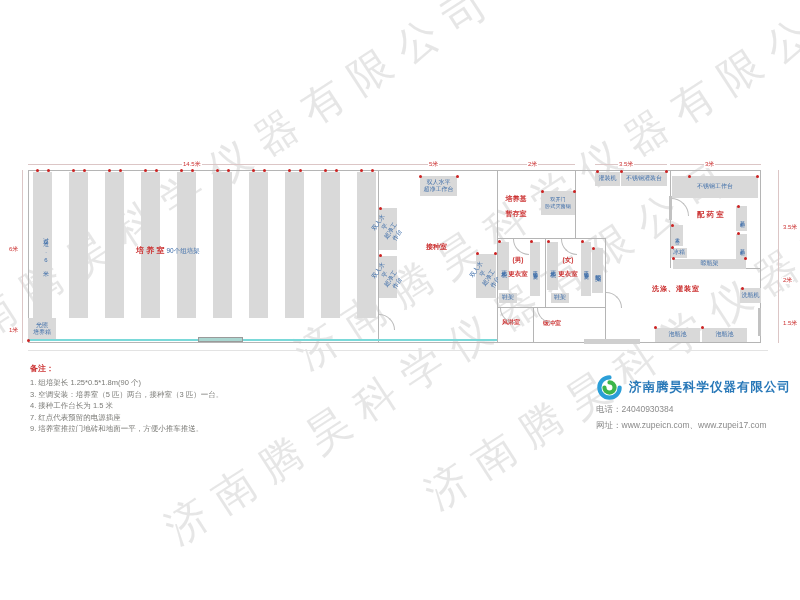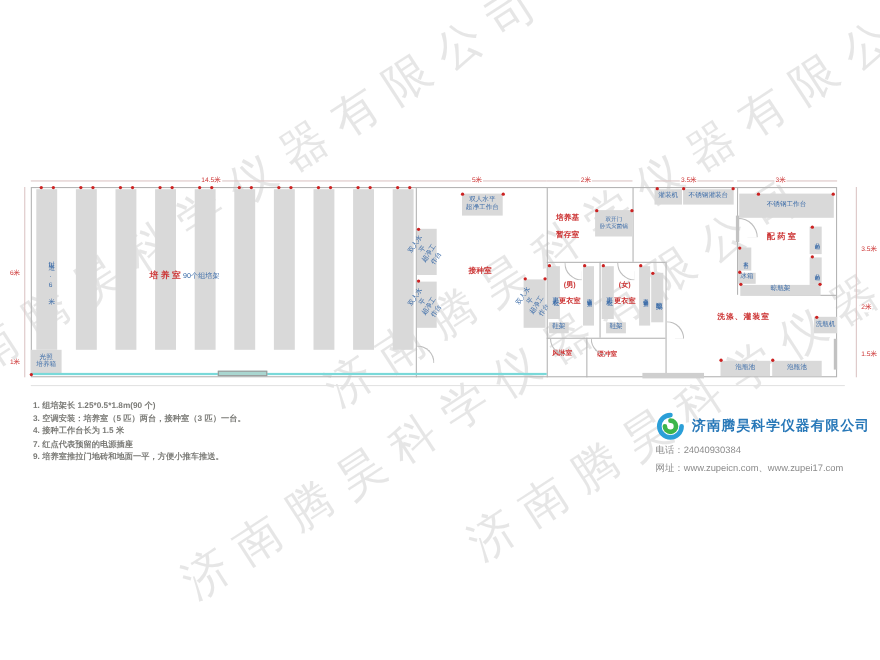--- a/index.html
+++ b/index.html
@@ -32,21 +32,21 @@
   .fixture.vtx { writing-mode:vertical-rl; text-orientation:upright; letter-spacing:1px; }
   .fixture .rot { display:block; transform:rotate(-56deg); white-space:pre-line; font-size:6px; transform-origin:center; }
   .rack { position:absolute; background:#d9d9d9; }
 
   .room-name { position:absolute; color:#cc3333; font-weight:bold; font-size:7px; white-space:pre-line; text-align:center; line-height:2.1; }
   .vtext { position:absolute; writing-mode:vertical-rl; text-orientation:upright; color:#3a6ba8; font-size:6px; letter-spacing:3px; }
 
   
   #notes { position:absolute; left:30px; top:363px; width:330px; }
   #notes-title { color:#cc3333; font-weight:bold; font-size:8px; margin-bottom:3px; }
-  .note-item { color:#7a7a76; font-size:7.5px; line-height:11.5px; white-space:nowrap;font-weight:bold; }
+  .note-item { color:#7a7a76; font-size:7.5px; line-height:11.5px; white-space:nowrap; }
 
   
   #company { position:absolute; left:596px; top:374px; width:200px; }
   #company-head { display:flex; align-items:center; }
   #company-logo { width:27px; height:27px; }
   #company-name { color:#2878b8; font-weight:bold; font-size:12.5px; margin-left:6px; letter-spacing:1px; }
   .company-line { color:#8a8a8a; font-size:8.5px; line-height:15px; margin-top:1px; }
 </style>
 </head>
 <body>
@@ -212,20 +212,21 @@
   <div class="arc" style="left:561px; top:239px; width:16px; height:16px;"></div>
   <div class="arc" style="left:500px; top:308px; width:15px; height:15px;"></div>
   <div class="arc" style="left:537px; top:308px; width:15px; height:15px;"></div>
   <div class="arc2" style="left:671px; top:198px; width:18px; height:18px;"></div>
   <div class="arc2" style="left:606px; top:292px; width:16px; height:16px;"></div>
   <div class="arc2" style="left:379px; top:314px; width:16px; height:16px;"></div>
   <div class="leaf" style="left:669px; top:196px; width:3px; height:24px;"></div>
   <div class="leaf" style="left:758px; top:308px; width:3px; height:28px;"></div>
 
   <div id="notes">
+    <div id="notes-title">备注：</div>
     <div id="notes-list">
         <div class="note-item">1.  组培架长 1.25*0.5*1.8m(90 个)</div>
         <div class="note-item">3.  空调安装：培养室（5 匹）两台，接种室（3 匹）一台。</div>
         <div class="note-item">4.  接种工作台长为 1.5 米</div>
         <div class="note-item">7.  红点代表预留的电源插座</div>
         <div class="note-item">9.  培养室推拉门地砖和地面一平，方便小推车推送。</div>
       </div>
   </div>
 
   <div id="company">

